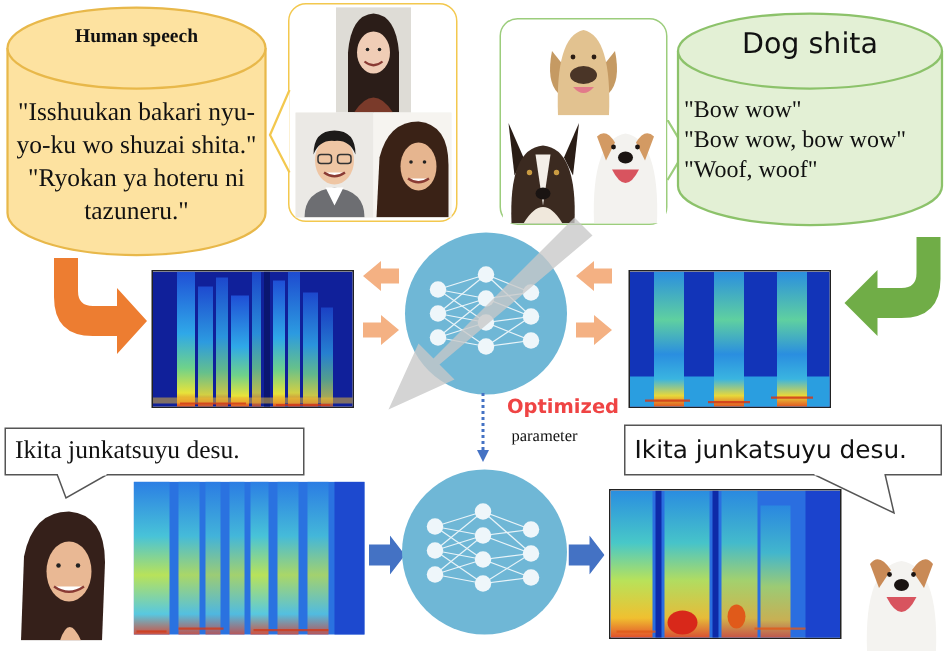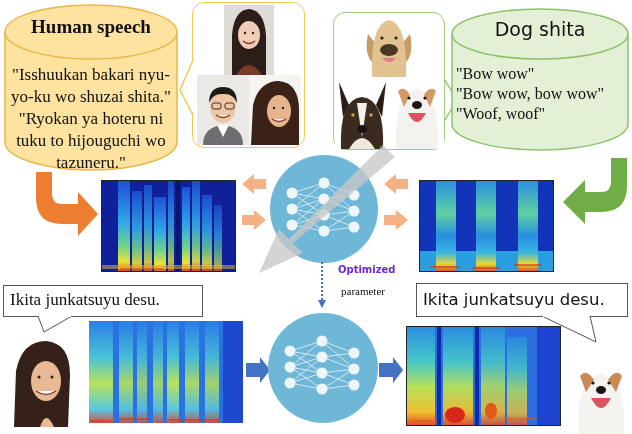--- a/index.html
+++ b/index.html
@@ -6,57 +6,56 @@
   html, body { width: 632px; height: 434px; background: #ffffff; overflow: hidden; }
   body { position: relative; font-family: "Liberation Serif", serif; color: #111; }
   .abs { position: absolute; }
 
   
   .cyl { position: absolute; }
   .cyl svg { position: absolute; left: 0; top: 0; }
   .cyl-title { position: absolute; left: 0; right: 0; text-align: center; }
   .cyl-body { position: absolute; }
 
-  .human-title { top: 14px; font-family: "Liberation Serif", serif; font-weight: bold; font-size: 19px; }
+  .human-title { top: 14px; font-family: "Liberation Serif", serif; font-weight: bold; font-size: 13px; }
   .human-body { left: 4px; right: 4px; top: 62px; font-size: 17px; line-height: 22px; text-align: center; }
   .dog-title { top: 12px; font-family: "DejaVu Sans", sans-serif; font-size: 19px; }
   .dog-body { left: 6px; top: 58px; font-size: 16px; line-height: 20px; text-align: left; }
 
   
   .panel { position: absolute; border-radius: 12px; background: #fff; }
   .panel-human { border: 1.5px solid #f3c84e; }
   .panel-dog { border: 1.5px solid #9ccd7c; }
   .photo { position: absolute; overflow: hidden; }
 
   
   .spec { position: absolute; overflow: hidden; border: 1px solid #222; }
 
   
   .nn { position: absolute; border-radius: 50%; background: #6fb7d6; }
 
-  .label-opt { font-family: "DejaVu Sans", sans-serif; font-size: 10px; font-weight: bold; color: #6d28d9; }
+  .label-opt { font-family: "DejaVu Sans", sans-serif; font-size: 13px; font-weight: bold; color: #ef4444; }
   .label-param { font-family: "Liberation Serif", serif; font-size: 11px; color: #111; }
 
   .bubble-text-serif { font-family: "Liberation Serif", serif; font-size: 17px; }
   .bubble-text-sans { font-family: "DejaVu Sans", sans-serif; font-size: 17px; }
 </style>
 </head>
 <body>
 
 <div class="cyl" style="left:3px; top:2px; width:176px; height:170px;">
   <svg width="176" height="170">
     <path d="M2 30 L2 140 A86 28 0 0 0 174 140 L174 30" fill="#fde2a0" stroke="#e8b84a" stroke-width="1.5"></path>
     <ellipse cx="88" cy="30" rx="86" ry="27" fill="#fde2a0" stroke="#e8b84a" stroke-width="1.5"></ellipse>
   </svg>
   <div class="cyl-title human-title">Human speech</div>
   <div class="cyl-body human-body">
     <div>"Isshuukan bakari nyu-</div>
     <div>yo-ku wo shuzai shita."</div>
     <div>"Ryokan ya hoteru ni</div>
-    <div>tuku to hijouguchi wo</div>
     <div>tazuneru."</div>
   </div>
 </div>
 
 <div class="panel panel-human" style="left:192px; top:2px; width:113px; height:146px;">
 
   <div class="photo" style="left:31px; top:2px; width:50px; height:70px; background:#d9d7d2;">
     <svg width="50" height="70">
       <rect width="50" height="70" fill="#dedcd6"></rect>
       <path d="M8 70 L8 30 Q10 5 25 4 Q40 5 42 30 L42 70 Z" fill="#2b1d18"></path>

